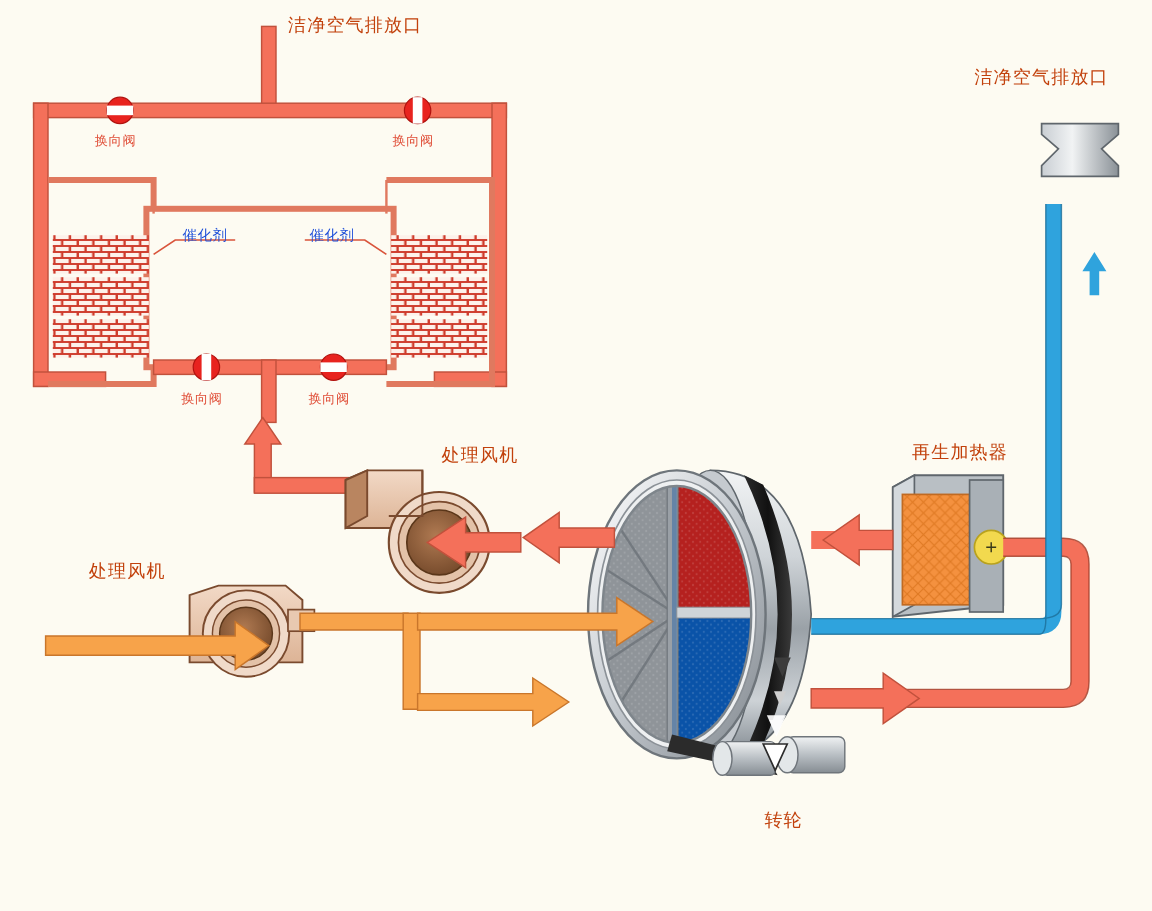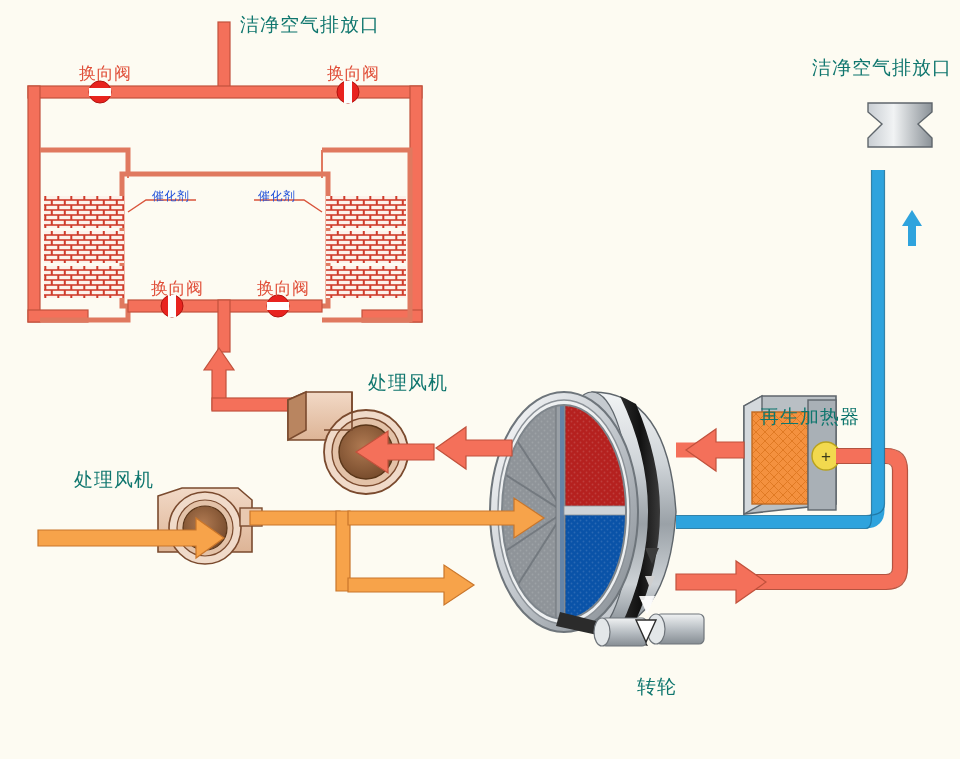--- a/index.html
+++ b/index.html
@@ -4,22 +4,22 @@
 <style>
   html,body{margin:0;padding:0;}
   body{
     width:960px;height:759px;
     background:#fdfbf2;
     font-family:"Liberation Sans","DejaVu Sans",sans-serif;
     overflow:hidden;
   }
   #stage{position:relative;width:960px;height:759px;}
   svg{position:absolute;left:0;top:0;}
-  .lbl{position:absolute;font-size:19px;color:#0f766e;white-space:nowrap;letter-spacing:1px;}
-  .vlbl{position:absolute;font-size:17px;color:#e0503a;white-space:nowrap;letter-spacing:.5px;}
+  .lbl{position:absolute;font-size:15px;color:#c2410c;white-space:nowrap;letter-spacing:1px;}
+  .vlbl{position:absolute;font-size:11px;color:#e0503a;white-space:nowrap;letter-spacing:.5px;margin-top:48px;}
   .clbl{position:absolute;font-size:12px;color:#1d4ed8;white-space:nowrap;letter-spacing:.5px;}
 </style>
 </head>
 <body>
 
 <div id="stage">
 
 <svg width="960" height="759" viewBox="0 0 960 759">
   <defs>
     <pattern id="brickPat" width="26" height="10" patternUnits="userSpaceOnUse">
@@ -279,21 +279,21 @@
   </g>
   <g fill="#f4705a" stroke="#c1513c" stroke-width="1.2">
     <path d="M676 574 L736 574 L736 561 L766 582 L736 603 L736 590 L676 590 Z"></path>
   </g>
 </svg>
 
 <div class="lbl" style="left:240px;top:12px;">洁净空气排放口</div>
 <div class="lbl" style="left:812px;top:55px;">洁净空气排放口</div>
 <div class="lbl" style="left:368px;top:370px;">处理风机</div>
 <div class="lbl" style="left:74px;top:467px;">处理风机</div>
-<div class="lbl" style="left:760px;top:368px;margin-top:36px;">再生加热器</div>
+<div class="lbl" style="left:760px;top:368px;">再生加热器</div>
 <div class="lbl" style="left:637px;top:674px;">转轮</div>
 
 <div class="vlbl" style="left:79px;top:62px;">换向阀</div>
 <div class="vlbl" style="left:327px;top:62px;">换向阀</div>
 <div class="vlbl" style="left:151px;top:277px;">换向阀</div>
 <div class="vlbl" style="left:257px;top:277px;">换向阀</div>
 
 <div class="clbl" style="left:152px;top:188px;">催化剂</div>
 <div class="clbl" style="left:258px;top:188px;">催化剂</div>
 

